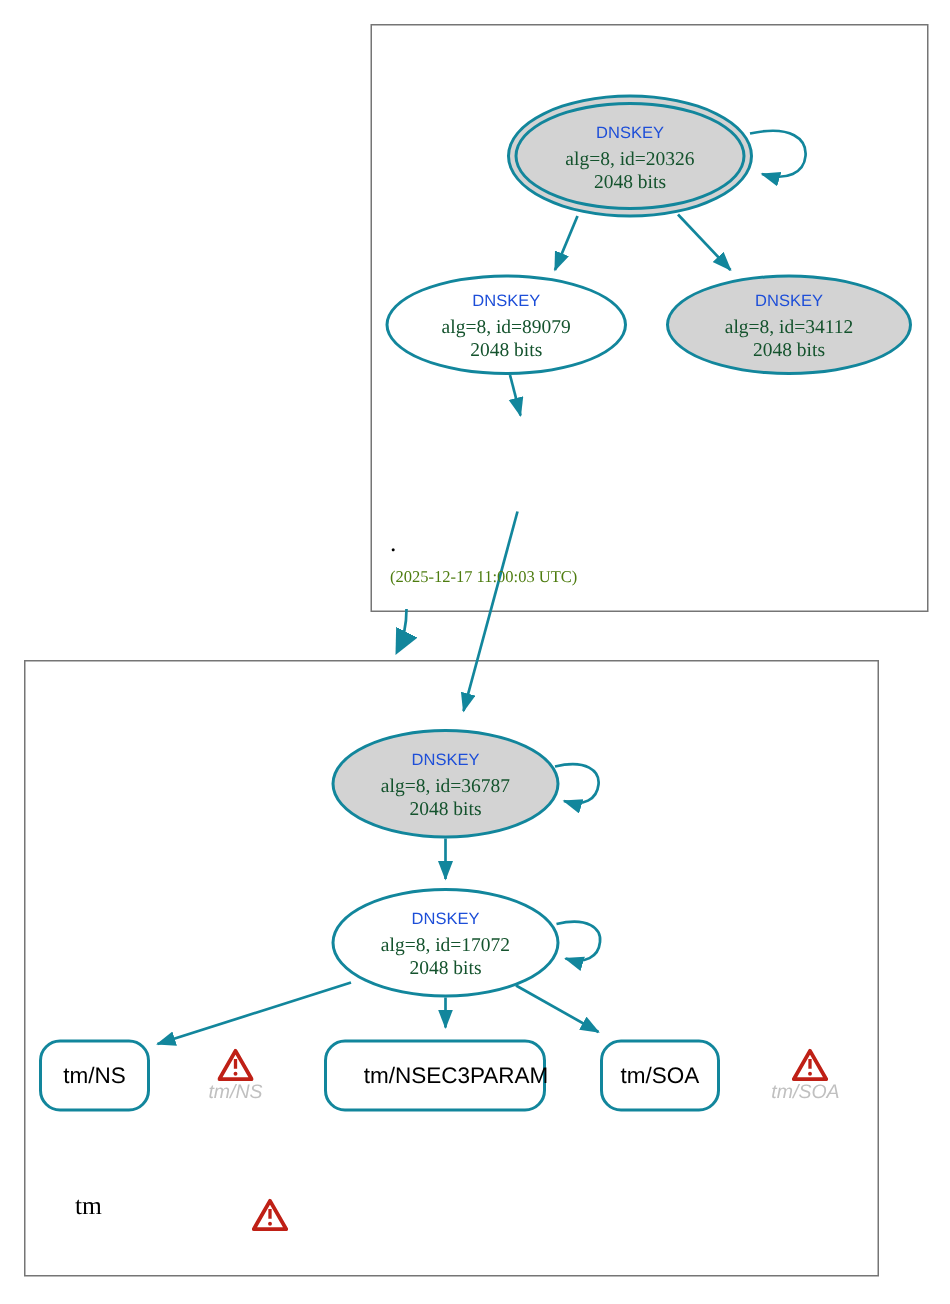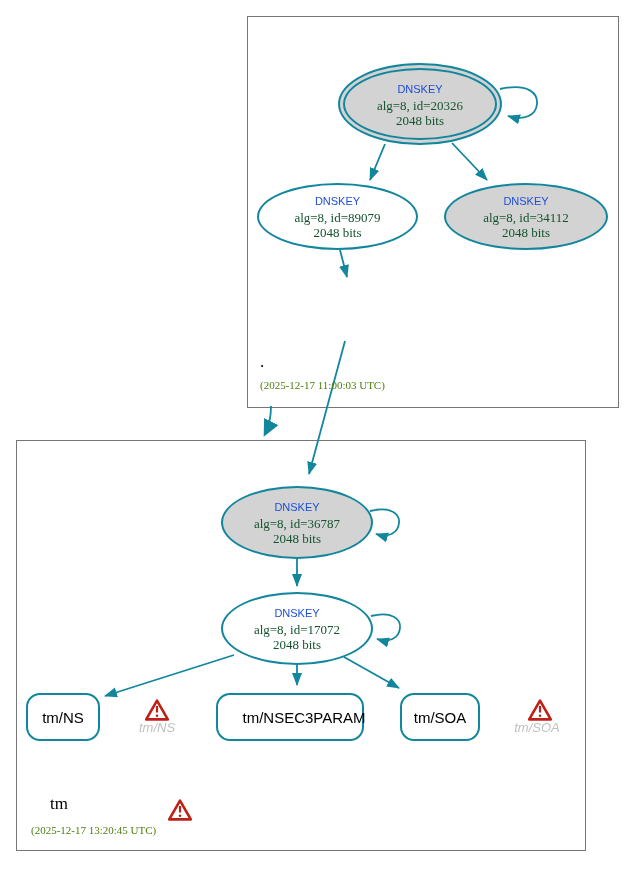--- a/index.html
+++ b/index.html
@@ -119,15 +119,14 @@
     <circle cx="12" cy="16.8" r="1.3" style="fill:var(--wred)"></circle>
   </svg>
   <div class="wlabel" style="left:507px;top:720px;">tm/SOA</div>
 
   <div class="zname" style="left:30px;top:794px;margin-left:20px;">tm</div>
   <svg class="wicon" style="left:168px;top:799px;" width="24" height="22" viewBox="0 0 24 22">
     <path d="M12,1.6 L22.8,20.4 L1.2,20.4 Z" fill="#fff" style="stroke:var(--wred)" stroke-width="2.6" stroke-linejoin="round"></path>
     <path d="M12,7 L12,13.5" style="stroke:var(--wred)" stroke-width="2.2" fill="none"></path>
     <circle cx="12" cy="16.8" r="1.3" style="fill:var(--wred)"></circle>
   </svg>
-  <div class="ztime" style="left:31px;top:824px;">(2025-12-17 13:20:45 UTC)</div>
 
 </div>
 
 </body></html>

